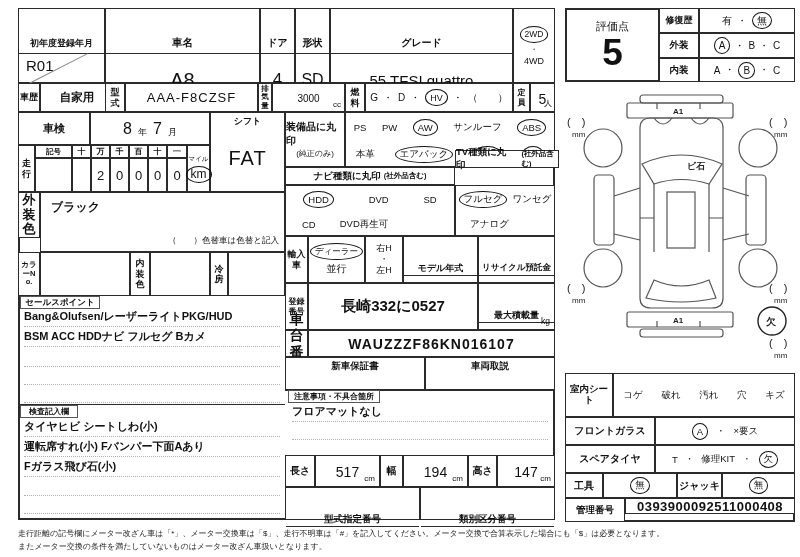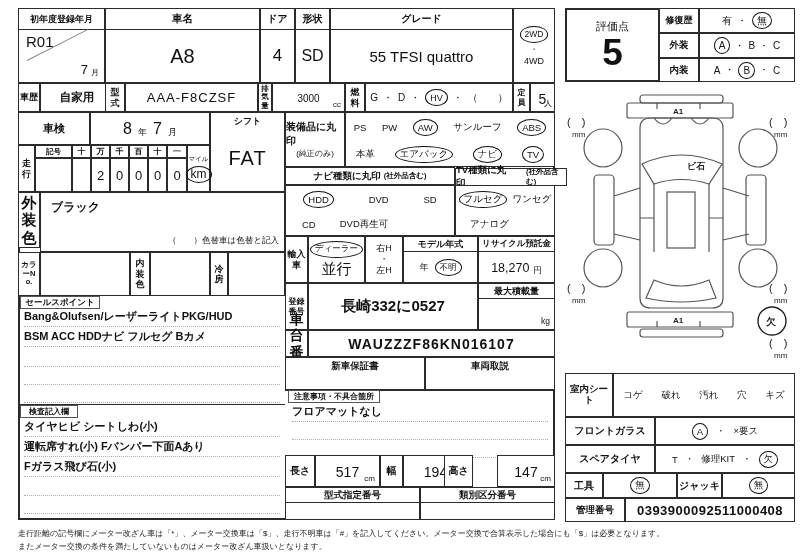--- a/index.html
+++ b/index.html
@@ -2,21 +2,21 @@
 <html><head>
 <meta charset="utf-8">
 <style>
   html,body{margin:0;padding:0;background:#e8e8e8;}
   .sheet{position:relative;width:800px;height:557px;background:#ffffff;
          font-family:"Liberation Sans","DejaVu Sans",sans-serif;color:#111;overflow:hidden;}
   .c{position:absolute;box-sizing:border-box;border:1px solid #2b2b2b;background:#fff;}
   .nb{border:none;}
   .thick{border-width:2px;background:transparent;}
   .hd{display:flex;align-items:center;justify-content:center;font-weight:bold;}
-  .bb{border-bottom:1px solid #2b2b2b;box-sizing:border-box;}
+  .bb{border-bottom:1px solid #2b2b2b;box-sizing:border-box;margin-top:24px;}
   .ct{display:flex;align-items:center;justify-content:center;}
   .col{display:flex;flex-direction:column;align-items:center;justify-content:center;}
   .vl{display:flex;align-items:center;justify-content:center;text-align:center;
       font-weight:bold;word-break:break-all;line-height:1.15;padding:0 1px;}
   .frow{display:flex;align-items:center;justify-content:space-around;}
   .circ{display:inline-flex;align-items:center;justify-content:center;border:1.5px solid #111;
         border-radius:50%;padding:0 4px;min-width:13px;height:17px;box-sizing:border-box;}
   .dotl{position:absolute;border-bottom:1px dotted #b0b0b0;}
   .tag{position:absolute;border:1px solid #555;background:#fff;display:flex;align-items:center;
        justify-content:center;font-weight:bold;box-sizing:border-box;}
@@ -111,21 +111,21 @@
   <div class="c ct" style="left:91px;top:158px;width:19px;height:34px;font-size:13px">2</div>
   <div class="c ct" style="left:110px;top:158px;width:19px;height:34px;font-size:13px">0</div>
   <div class="c ct" style="left:129px;top:158px;width:19px;height:34px;font-size:13px">0</div>
   <div class="c ct" style="left:148px;top:158px;width:19px;height:34px;font-size:13px">0</div>
   <div class="c ct" style="left:167px;top:158px;width:20px;height:34px;font-size:13px">0</div>
   <div class="c col" style="left:187px;top:145px;width:23px;height:47px;gap:2px">
     <span style="font-size:6.5px">マイル</span>
     <span class="circ" style="font-size:12px">km</span>
   </div>
 
-  <div class="c vl" style="left:18px;top:192px;width:22px;height:56px;font-size:15px">外装色</div>
+  <div class="c vl" style="left:18px;top:192px;width:22px;height:46px;font-size:13px">外装色</div>
   <div class="c" style="left:40px;top:192px;width:245px;height:60px">
     <div style="position:absolute;left:10px;top:6px;font-size:12px;font-weight:bold">ブラック</div>
     <div style="position:absolute;right:5px;bottom:4px;font-size:8.5px">（　　）色替車は色替と記入</div>
   </div>
 
   <div class="c vl" style="left:18px;top:252px;width:22px;height:44px;font-size:7.5px">カラーNo.</div>
   <div class="c" style="left:40px;top:252px;width:90px;height:44px"></div>
   <div class="c vl" style="left:130px;top:252px;width:20px;height:44px;font-size:9px">内装色</div>
   <div class="c" style="left:150px;top:252px;width:60px;height:44px"></div>
   <div class="c vl" style="left:210px;top:252px;width:18px;height:44px;font-size:9px">冷房</div>
@@ -163,21 +163,21 @@
       <span class="circ">エアバック</span>
       <span class="circ">ナビ</span>
       <span class="circ">TV</span>
     </div>
   </div>
 
   <div class="c hd" style="left:285px;top:167px;width:170px;height:18px;gap:3px">
     <span style="font-size:9.5px">ナビ種類に丸印</span>
     <span style="font-size:7.5px">(社外品含む)</span>
   </div>
-  <div class="c hd" style="left:455px;top:168px;width:112px;height:18px;gap:14px">
+  <div class="c hd" style="left:455px;top:150px;width:104px;height:18px;gap:14px">
     <span style="font-size:9.5px">TV種類に丸印</span>
     <span style="font-size:7.5px">(社外品含む)</span>
   </div>
   <div class="c" style="left:285px;top:185px;width:170px;height:51px">
     <div class="frow" style="height:27px;font-size:9.5px">
       <span class="circ">HDD</span>
       <span>DVD</span>
       <span>SD</span>
     </div>
     <div style="display:flex;align-items:center;height:22px;font-size:9.5px;padding-left:16px;gap:24px">
@@ -191,21 +191,21 @@
       <span>ワンセグ</span>
     </div>
     <div style="display:flex;align-items:center;height:22px;font-size:9.5px;padding-left:14px">
       <span>アナログ</span>
     </div>
   </div>
 
   <div class="c vl" style="left:285px;top:236px;width:23px;height:47px;font-size:9px">輸入車</div>
   <div class="c col" style="left:308px;top:236px;width:57px;height:47px;gap:2px">
     <span class="circ" style="font-size:8.5px">ディーラー</span>
-    <span style="font-size:15px">並行</span>
+    <span style="font-size:10px">並行</span>
   </div>
   <div class="c col" style="left:365px;top:236px;width:38px;height:47px;font-size:9px;line-height:1.2">
     <span>右H</span>
     <span>・</span>
     <span>左H</span>
   </div>
   <div class="c" style="left:403px;top:236px;width:75px;height:47px">
     <div class="hd bb" style="height:15px;font-size:9px">モデル年式</div>
     <div class="ct" style="height:31px;gap:6px;font-size:9px">
       <span>年</span>
@@ -246,21 +246,21 @@
   <div class="c hd" style="left:285px;top:455px;width:30px;height:32px;font-size:10px">長さ</div>
   <div class="c" style="left:315px;top:455px;width:65px;height:32px">
     <div class="ct nb" style="height:32px;font-size:14px">517</div>
     <div style="position:absolute;right:4px;bottom:3px;font-size:8px">cm</div>
   </div>
   <div class="c hd" style="left:380px;top:455px;width:23px;height:32px;font-size:10px">幅</div>
   <div class="c" style="left:403px;top:455px;width:65px;height:32px">
     <div class="ct nb" style="height:32px;font-size:14px">194</div>
     <div style="position:absolute;right:4px;bottom:3px;font-size:8px">cm</div>
   </div>
-  <div class="c hd" style="left:444px;top:455px;width:29px;height:32px;font-size:10px">高さ</div>
+  <div class="c hd" style="left:468px;top:455px;width:29px;height:32px;font-size:10px">高さ</div>
   <div class="c" style="left:497px;top:455px;width:58px;height:32px">
     <div class="ct nb" style="height:32px;font-size:14px">147</div>
     <div style="position:absolute;right:3px;bottom:3px;font-size:8px">cm</div>
   </div>
 
   <div class="c" style="left:420px;top:487px;width:135px;height:33px">
     <div class="hd bb" style="height:15px;font-size:9.5px">類別区分番号</div>
   </div>
   <div class="c" style="left:285px;top:487px;width:135px;height:33px">
     <div class="hd bb" style="height:15px;font-size:9.5px">型式指定番号</div>
@@ -362,18 +362,18 @@
   </div>
   <div class="c hd" style="left:565px;top:473px;width:38px;height:25px;font-size:10px">工具</div>
   <div class="c ct" style="left:603px;top:473px;width:74px;height:25px">
     <span class="circ" style="font-size:9.5px">無</span>
   </div>
   <div class="c hd" style="left:677px;top:473px;width:45px;height:25px;font-size:10px">ジャッキ</div>
   <div class="c ct" style="left:722px;top:473px;width:73px;height:25px">
     <span class="circ" style="font-size:9.5px">無</span>
   </div>
   <div class="c hd" style="left:565px;top:498px;width:60px;height:24px;font-size:9.5px">管理番号</div>
-  <div class="c ct" style="left:625px;top:498px;width:170px;height:24px;font-size:13px;font-weight:bold;letter-spacing:0.5px">0393900092511000408</div>
+  <div class="c ct" style="left:625px;top:498px;width:170px;height:16px;font-size:13px;font-weight:bold;letter-spacing:0.5px">0393900092511000408</div>
 
   <div style="position:absolute;left:18px;top:528px;width:778px;font-size:8px;color:#222">走行距離の記号欄にメーター改ざん車は「*」、メーター交換車は「$」、走行不明車は「#」を記入してください。メーター交換で合算表示した場合にも「$」は必要となります。</div>
   <div style="position:absolute;left:18px;top:541px;width:600px;font-size:8px;color:#222">またメーター交換の条件を満たしていないものはメーター改ざん車扱いとなります。</div>
 
 </div>
 
 </body></html>

